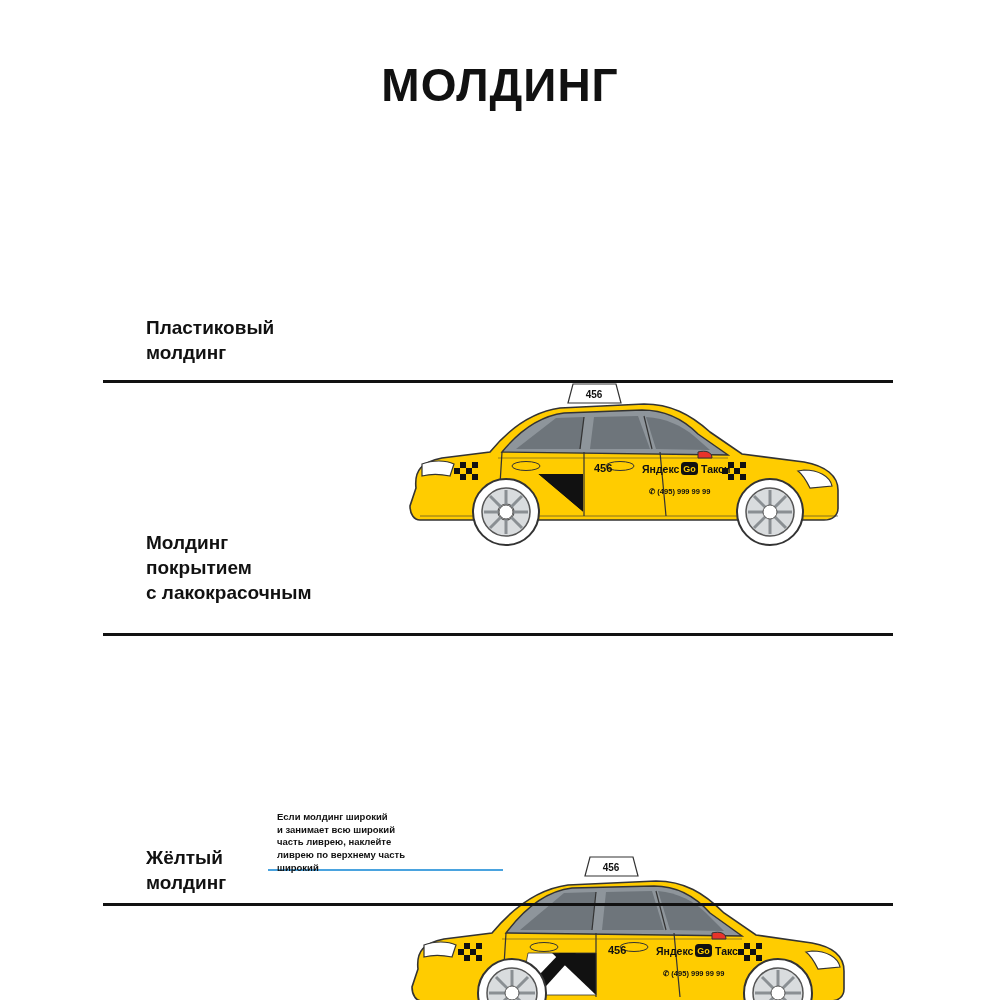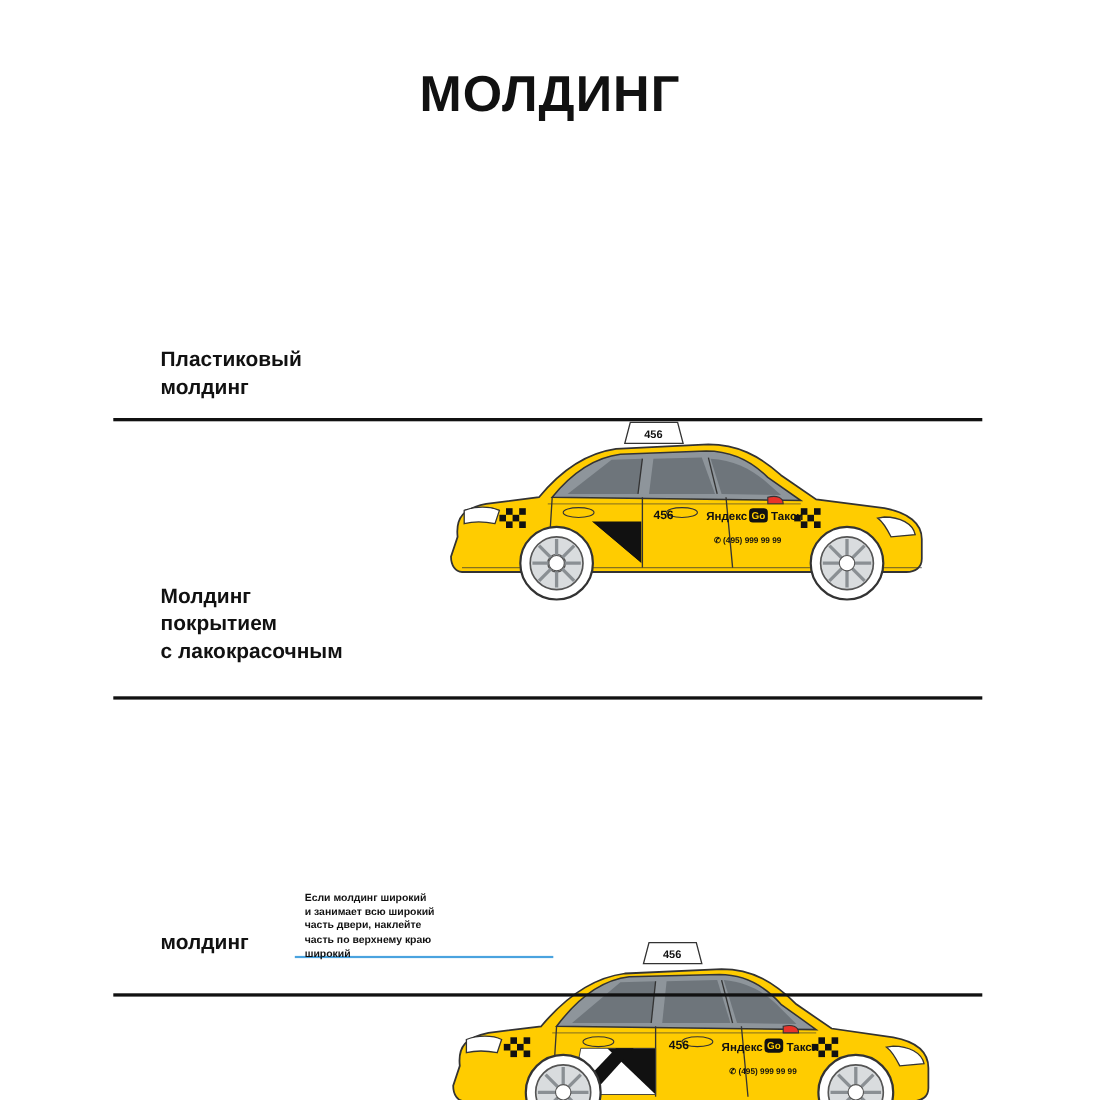--- a/index.html
+++ b/index.html
@@ -269,20 +269,21 @@
   <div>с лакокрасочным</div>
 </div>
 
 <div class="section sec3">
   
 </div>
 <div class="pointer-line"></div>
 <div class="note">
   <div>Если молдинг широкий</div>
   <div>и занимает всю широкий</div>
-  <div>часть двери, наклейте</div>
-  <div>часть по верхнему краю</div>
+  <div>часть ливрею, наклейте</div>
+  <div>ливрею по верхнему часть</div>
   <div>широкий</div>
 </div>
 <div class="divider div3"></div>
 <div class="label label3">
+  <div>Жёлтый</div>
   <div>молдинг</div>
 </div>
 
 </body></html>

